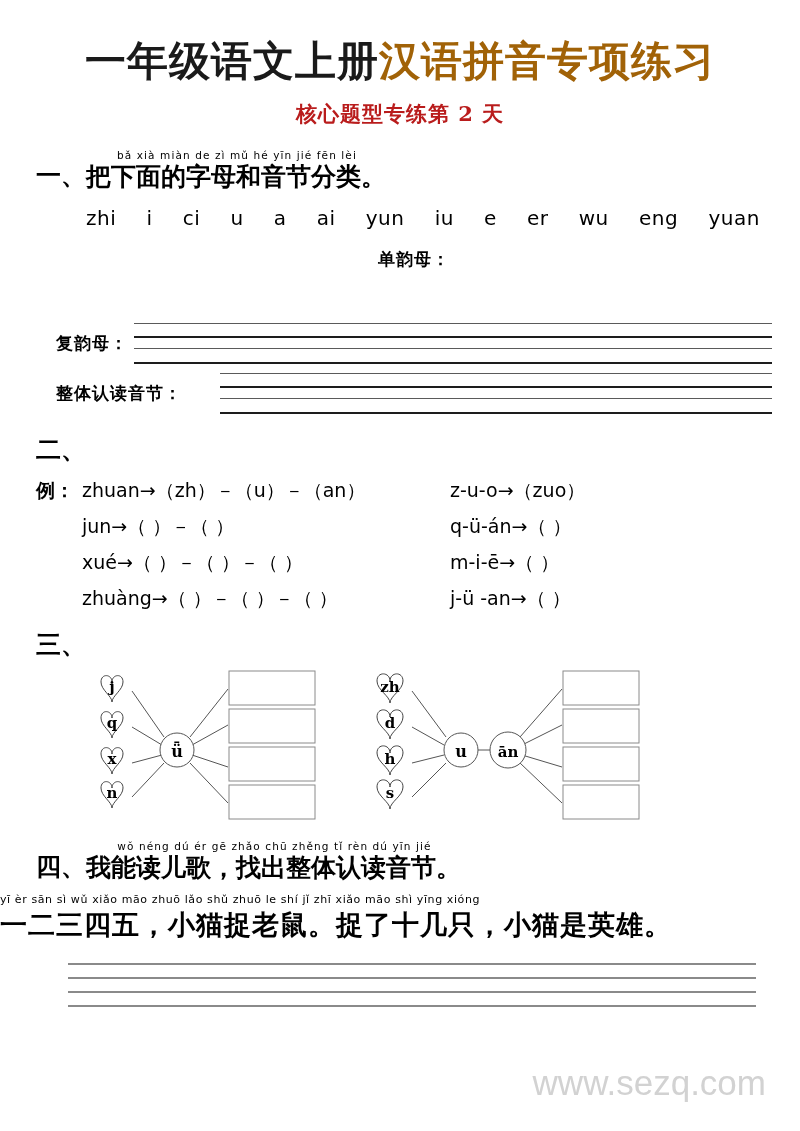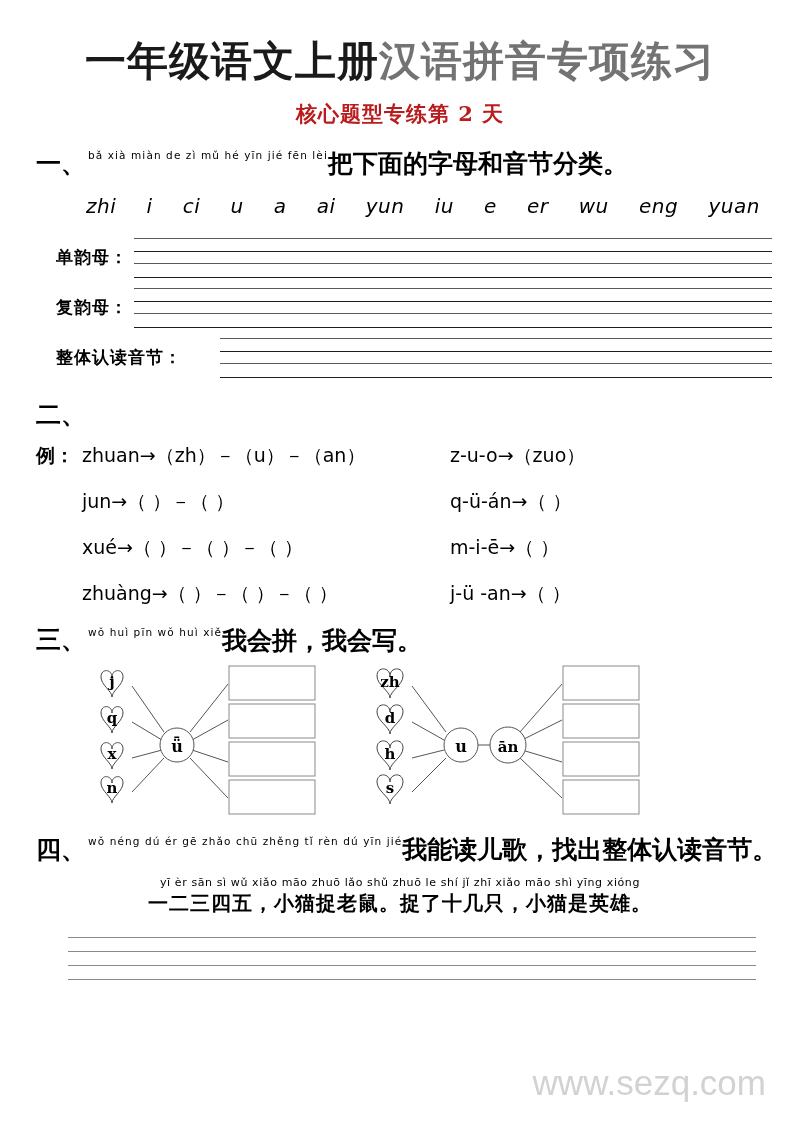--- a/index.html
+++ b/index.html
@@ -30,21 +30,21 @@
   }
   .main-title {
     font-family: "DejaVu Serif", "Liberation Serif", serif;
     font-size: 41px;
     font-weight: bold;
     letter-spacing: 1px;
     line-height: 1.25;
     white-space: nowrap;
   }
   .title-black { color: #1a1a1a; margin-top: 24px; }
-  .title-red { color: #737373; }
+  .title-red { color: #a16207; }
   .subtitle {
     margin-top: 13px;
     font-family: "DejaVu Serif", "Liberation Serif", serif;
     font-size: 21px;
     font-weight: bold;
     color: #b91c1c;
     letter-spacing: 1px;
   }
 
   
@@ -60,22 +60,22 @@
   .sec-num {
     font-family: "DejaVu Serif", "Liberation Serif", serif;
     font-size: 25px;
     font-weight: bold;
     line-height: 1;
     white-space: nowrap;
     padding-bottom: 2px;
   }
   .ruby-group {
     display: inline-flex;
-    flex-direction: row;
-    align-items: flex-start;
+    flex-direction: column;
+    align-items: center;
     line-height: 1;
   }
   .ruby-pinyin {
     font-family: "DejaVu Sans", sans-serif;
     font-size: 10.5px;
     letter-spacing: 1.1px;
     white-space: nowrap;
     margin-bottom: 2px;
     padding-left: 2px;
   }
@@ -91,21 +91,20 @@
   .syllable-row {
     margin-top: 16px;
     padding-left: 86px;
     padding-right: 40px;
     font-family: "DejaVu Sans", sans-serif;
     font-size: 20px;
     letter-spacing: 0.5px;
     display: flex;
     justify-content: space-between;
     white-space: nowrap;
-    font-style: italic;
   }
   .syllable { display: inline-block; }
 
   
   .stave-row {
     display: flex;
     align-items: center;
     padding-left: 56px;
     padding-right: 28px;
   }
@@ -137,21 +136,21 @@
 
   
   .fill-row {
     display: flex;
     align-items: baseline;
     font-family: "DejaVu Sans", sans-serif;
     font-size: 19px;
     padding-left: 36px;
     padding-right: 30px;
     white-space: nowrap;
-    margin-top: 20px;
+    margin-top: 10px;
   }
   .fill-lead {
     font-family: "DejaVu Serif", "Liberation Serif", serif;
     font-size: 19px;
     font-weight: bold;
     flex: 0 0 auto;
     width: 46px;
   }
   .fill-lead-blank { flex: 0 0 auto; width: 46px; }
   .fill-left {
@@ -168,32 +167,31 @@
   }
   .diagram {
     position: absolute;
     top: 0;
   }
   .diagram svg { display: block; }
 
   
   .poem-block {
     margin-top: 12px;
-    text-align: center;
   }
   .poem-pinyin {
     font-family: "DejaVu Sans", sans-serif;
     font-size: 11px;
     letter-spacing: 0.6px;
     white-space: nowrap;
     margin-bottom: 1px;
   }
   .poem-han {
     font-family: "DejaVu Serif", "Liberation Serif", serif;
-    font-size: 20px;
+    font-size: 27px;
     font-weight: bold;
     letter-spacing: 1px;
     white-space: nowrap;
   }
 
   .bottom-stave {
     margin: 18px 32px 0 32px;
     height: 46px;
     position: relative;
   }
@@ -250,21 +248,21 @@
       <span class="syllable">ai</span>
       <span class="syllable">yun</span>
       <span class="syllable">iu</span>
       <span class="syllable">e</span>
       <span class="syllable">er</span>
       <span class="syllable">wu</span>
       <span class="syllable">eng</span>
       <span class="syllable">yuan</span>
     </div>
 
-    <div class="stave-row" style="margin-top:18px;">
+    <div class="stave-row" style="margin-top:18px;flex-direction:column;">
       <span class="stave-label">单韵母：</span>
       <span class="stave">
         <span class="ln l1"></span>
         <span class="ln l2"></span>
         <span class="ln l3"></span>
         <span class="ln l4"></span>
       </span>
     </div>
 
     <div class="stave-row" style="margin-top:6px;">
@@ -314,24 +312,20 @@
     <div class="fill-row">
       <span class="fill-lead-blank"></span>
       <span class="fill-left">zhuàng→（      ）－（      ）－（      ）</span>
       <span class="fill-right">j-ü -an→（        ）</span>
     </div>
   </div>
 
   <div class="section" style="margin-top:20px;">
     <div class="sec-head">
       <span class="sec-num">三、</span>
-      <span class="ruby-group">
-        <span class="ruby-pinyin">wǒ  huì pīn     wǒ  huì xiě</span>
-        <span class="ruby-han">我会拼，我会写。</span>
-      </span>
     </div>
 
     <div class="diagram-area">
 
       <div class="diagram" style="left:96px;">
         <svg width="220" height="160" viewBox="0 0 220 160">
 
           <g stroke="#555" stroke-width="1" fill="none">
             <line x1="36" y1="24" x2="68" y2="70"></line>
             <line x1="36" y1="60" x2="66" y2="78"></line>

